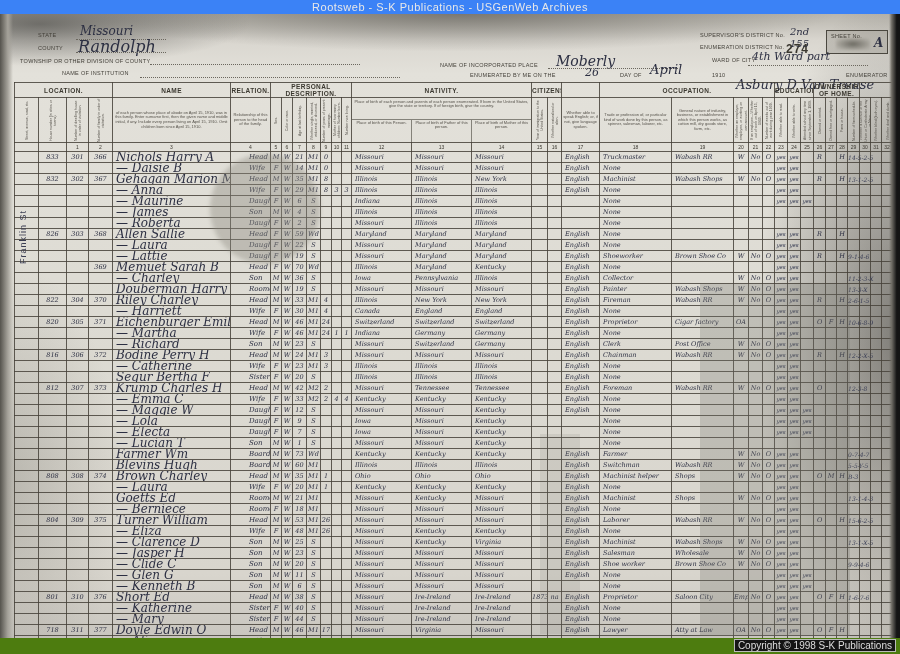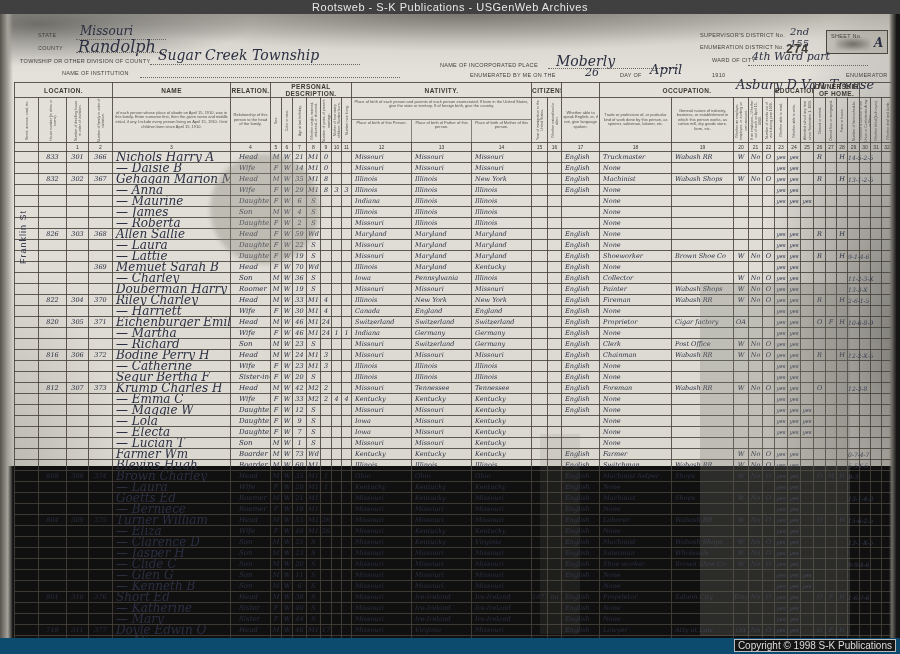--- a/index.html
+++ b/index.html
@@ -1,23 +1,23 @@
 <!DOCTYPE html>
 <html><head>
 <meta charset="utf-8">
 <style>
   html,body{margin:0;padding:0;width:900px;height:654px;overflow:hidden;background:#1a1a1a;
     font-family:"Liberation Sans",sans-serif;}
   .stage{position:relative;width:900px;height:654px;background:#101010;}
-  .topbar{position:absolute;left:0;top:0;width:900px;height:14px;background:#404040;color:#e8e8e8;
+  .topbar{position:absolute;left:0;top:0;width:900px;height:14px;background:#3b82f6;color:#e8e8e8;
     font-size:11px;line-height:14px;text-align:center;letter-spacing:.5px;}
-  .bottombar{position:absolute;left:0;top:638px;width:900px;height:16px;background:#0c4a6e;color:#ddd;
+  .bottombar{position:absolute;left:0;top:638px;width:900px;height:16px;background:#4d7c0f;color:#ddd;
     font-size:10px;line-height:15px;text-align:right;}
   .bottombar span{border:1px solid #bbb;padding:0 3px;margin-right:4px;background:#151515;}
-  .paper{position:absolute;left:0;top:14px;width:900px;height:452px;
+  .paper{position:absolute;left:0;top:14px;width:900px;height:624px;
     background:
       radial-gradient(ellipse 300px 60px at 40px 10px, rgba(40,40,38,.55), transparent 70%),
       radial-gradient(ellipse 500px 50px at 460px 0px, rgba(60,58,52,.5), transparent 75%),
       radial-gradient(ellipse 200px 500px at 898px 320px, rgba(50,48,45,.55), transparent 70%),
       radial-gradient(ellipse 160px 300px at 2px 470px, rgba(120,118,110,.35), transparent 75%),
       linear-gradient(180deg,#b9b6ae 0,#d9d6cf 26px,#e3e1da 60px,#dddbd3 300px,#d8d5cd 560px,#c9c6bf 624px);
     color:#2f2d28;}
   .smudge{position:absolute;border-radius:50%;filter:blur(2px);pointer-events:none;}
   .lbl{position:absolute;font-size:5.5px;letter-spacing:.3px;color:#44413a;white-space:nowrap;}
   .lbl.big{font-size:8px;font-weight:bold;color:#38352e;}
@@ -38,21 +38,21 @@
   tr.sub th{height:42px;font-size:4px;color:#55514a;vertical-align:middle;line-height:1.15;}
   tr.sub th.horiz{padding:1px;text-align:center;}
   tr.sub th.vert{writing-mode:vertical-rl;transform:rotate(180deg);font-size:3.5px;max-height:42px;}
   tr.sub th .ndesc{font-size:4px;padding:1px 2px;border-bottom:1px solid rgba(70,66,58,.6);height:18px;}
   tr.sub th .nsubs{display:flex;height:22px;}
   tr.sub th .nsubs div{flex:1;border-right:1px solid rgba(70,66,58,.6);font-size:4px;padding:1px;}
   tr.sub th .nsubs div:last-child{border-right:none;}
   tr.num th{height:8px;font-size:5px;color:#3c3931;text-align:center;}
   tbody td{height:10px;font-size:7px;line-height:9px;white-space:nowrap;}
   tbody td.name{font-size:12px;padding-left:3px;}
-  tbody td.rel{font-size:7px;padding-left:8px;}
+  tbody td.rel{font-size:7px;padding-left:18px;}
   tbody td.bp,tbody td.lang,tbody td.occ{font-size:6.5px;padding-left:3px;}
   tbody td.c{text-align:center;font-size:6.5px;}
   tbody td.yy{font-size:5.5px;color:#333850;}
   tbody td.codes{overflow:visible;font-size:6px;color:#3a3e55;}
   .edgeL{position:absolute;left:0;top:14px;width:13px;height:624px;
     background:linear-gradient(90deg,#55534d, #a5a29a 60%, transparent);}
   .edgeR{position:absolute;left:889px;top:14px;width:11px;height:624px;
     background:linear-gradient(270deg,#141414 30%, #6f6c65 75%, transparent);}
   .shade{position:absolute;pointer-events:none;background:rgba(120,117,110,.28);}
   .street-margin{position:absolute;transform:rotate(-90deg);transform-origin:left top;
@@ -67,21 +67,20 @@
 
   <div class="paper">
 
     <div class="lbl" style="left:38px;top:18px;">STATE</div>
     <div class="hwv" style="left:80px;top:10px;font-size:12px;">Missouri</div>
     <div class="rule" style="left:76px;top:24px;width:90px;"></div>
     <div class="lbl" style="left:38px;top:31px;">COUNTY</div>
     <div class="hwv" style="left:78px;top:23px;font-size:16px;">Randolph</div>
     <div class="rule" style="left:76px;top:37px;width:90px;"></div>
     <div class="lbl" style="left:20px;top:44px;">TOWNSHIP OR OTHER DIVISION OF COUNTY</div>
-    <div class="hwv" style="left:158px;top:33px;font-size:14px;">Sugar Creek Township</div>
     <div class="rule" style="left:150px;top:49px;width:210px;"></div>
     <div class="lbl" style="left:62px;top:56px;">NAME OF INSTITUTION</div>
     <div class="rule" style="left:140px;top:62px;width:260px;"></div>
 
     <div class="lbl" style="left:440px;top:48px;">NAME OF INCORPORATED PLACE</div>
     <div class="hwv" style="left:556px;top:39px;font-size:14px;">Moberly</div>
     <div class="rule" style="left:548px;top:53px;width:130px;"></div>
     <div class="stamp" style="left:753px;top:28px;padding-left:33px;">274</div>
 
     <div class="lbl" style="left:700px;top:18px;">SUPERVISOR'S DISTRICT No.</div>

